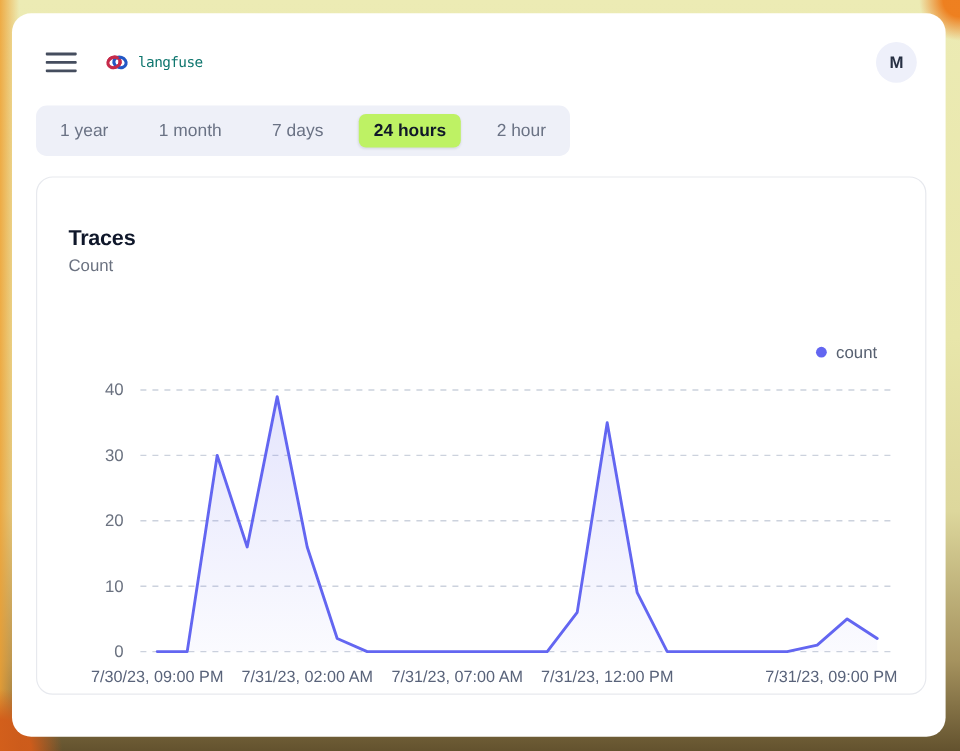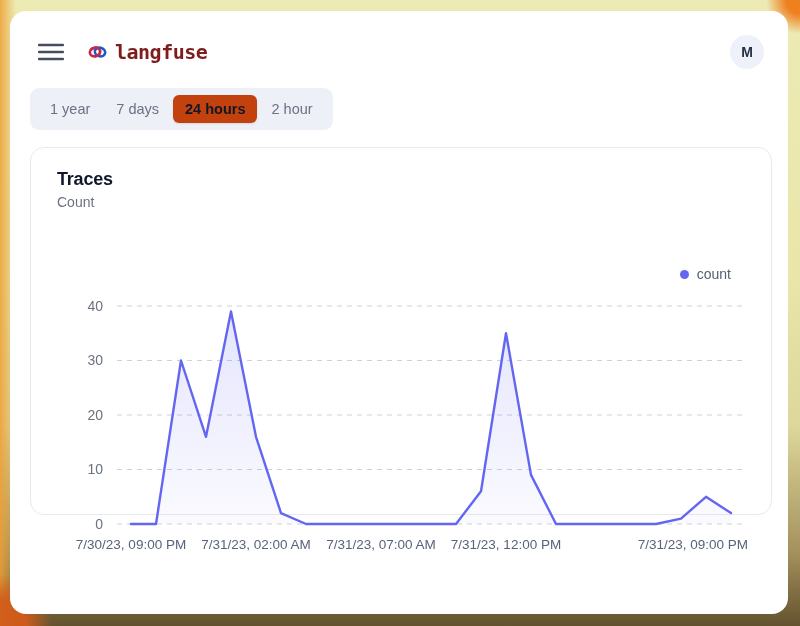--- a/index.html
+++ b/index.html
@@ -19,50 +19,50 @@
     position:absolute; left:10px; top:11px; right:12px; bottom:12px;
     background:#ffffff; border-radius:16px; overflow:hidden;
   }
 
   
   .header { display:flex; align-items:center; padding:20px 24px 0 26px; height:62px; }
   .hamburger { background:none; border:none; cursor:pointer; display:flex; align-items:center; padding:4px 2px; }
   .brand { display:flex; align-items:center; margin-left:22px; gap:8px; }
   .brand-name {
     font-family:"DejaVu Sans Mono","Liberation Mono",monospace;
-    font-weight:bold; font-size:20px; color:#7f1d1d; letter-spacing:-0.5px;
+    font-weight:normal; font-size:12px; color:#0f766e; letter-spacing:-0.5px;
   }
   .spacer { flex:1; }
   .avatar {
     width:34px; height:34px; border-radius:50%; background:#eef0fa;
     display:flex; align-items:center; justify-content:center;
     font-size:14px; font-weight:600; color:#273043; cursor:pointer; border:none;
   }
 
   
   .tabbar-wrap { padding:15px 20px 0 20px; }
   .tabbar {
-    display:inline-flex; align-items:center; gap:2px;
+    display:inline-flex; align-items:center; gap:18px;
     background:#eef0f8; border-radius:9px; padding:7px 8px;
   }
   .tab {
     border:none; background:transparent; cursor:pointer;
     font-family:inherit; font-size:14.5px; font-weight:500; color:#6a7284;
     padding:6px 12px; border-radius:6px; white-space:nowrap;
   }
   .tab.selected {
-    background:#c2410c; color:#101828; font-weight:600;
+    background:#bef264; color:#101828; font-weight:600;
     box-shadow:0 1px 2px rgba(16,24,40,.10);
   }
 
   
   .card {
-    margin:17px 16px 0 20px; height:368px;
+    margin:17px 16px 0 20px; height:432px;
     border:1px solid #e7e9ee; border-radius:14px; background:#fff;
-    padding:21px 26px 0 26px;
+    padding:40px 26px 0 26px;
   }
   .card-title { font-size:18px; font-weight:700; color:#0f172a; letter-spacing:-0.2px; }
   .card-subtitle { margin-top:4px; font-size:14px; color:#6b7280; }
 
   .legend { display:flex; justify-content:flex-end; align-items:center; gap:8px; margin-top:56px; height:16px; padding-right:14px; }
   .legend-dot { width:9px; height:9px; border-radius:50%; background:#6366f1; }
   .legend-label { font-size:14px; color:#576070; }
 
   .chart-svg { display:block; margin-top:9px; width:690px; height:268px; }
 </style>
@@ -86,20 +86,21 @@
         </svg>
         <span class="brand-name">langfuse</span>
       </div>
       <div class="spacer"></div>
       <button class="avatar">M</button>
     </div>
 
     <div class="tabbar-wrap">
       <div class="tabbar" id="tabbar">
           <button class="tab">1 year</button>
+          <button class="tab">1 month</button>
           <button class="tab">7 days</button>
           <button class="tab selected">24 hours</button>
           <button class="tab">2 hour</button>
         </div>
     </div>
 
     <div class="card">
       <div class="card-title">Traces</div>
       <div class="card-subtitle">Count</div>
 

